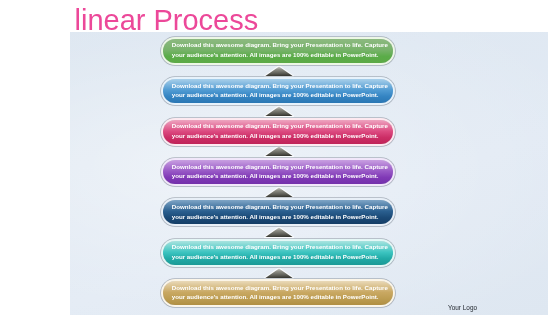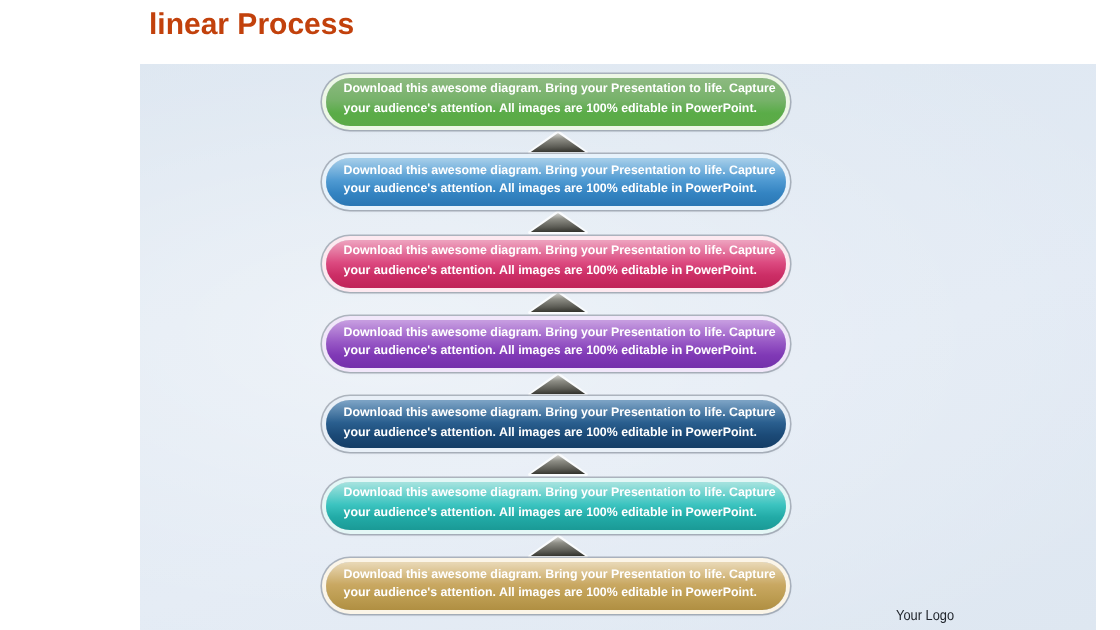--- a/index.html
+++ b/index.html
@@ -1,18 +1,18 @@
 <!DOCTYPE html>
 <html><head>
 <meta charset="utf-8">
 <style>
   html,body{margin:0;padding:0;}
   body{width:560px;height:315px;background:#ffffff;font-family:"Liberation Sans",sans-serif;overflow:hidden;}
   #slide{position:relative;width:560px;height:315px;overflow:hidden;background:#ffffff;}
-  #title{position:absolute;left:74.5px;top:4.3px;font-size:15px;font-weight:bold;color:#c2410c;
+  #title{position:absolute;left:74.5px;top:4.3px;font-size:29px;font-weight:normal;color:#ec4899;
          letter-spacing:0px;white-space:nowrap;}
   #panel{position:absolute;left:70.3px;top:32px;width:478px;height:283px;
     background:
       radial-gradient(110% 88% at 26% 48%, rgba(255,255,255,0.45) 0%, rgba(255,255,255,0.16) 45%, rgba(255,255,255,0) 80%),
       linear-gradient(160deg,#dbe5f0 0%,#dfe8f2 30%,#e2eaf4 60%,#dee7f1 100%);
     overflow:hidden;}
   .row{position:absolute;left:92.7px;width:230px;height:24px;}
   .bar{position:absolute;left:0;top:0;width:230px;height:24px;border-radius:12px;}
   .bartext{position:absolute;left:8.8px;width:219px;top:1.6px;color:#ffffff;font-size:6.18px;
            font-weight:bold;line-height:9.6px;text-align:left;}

